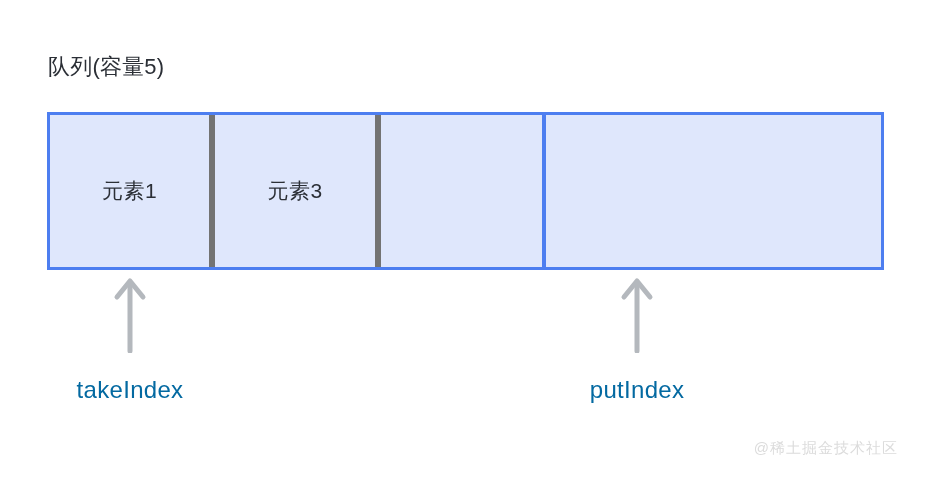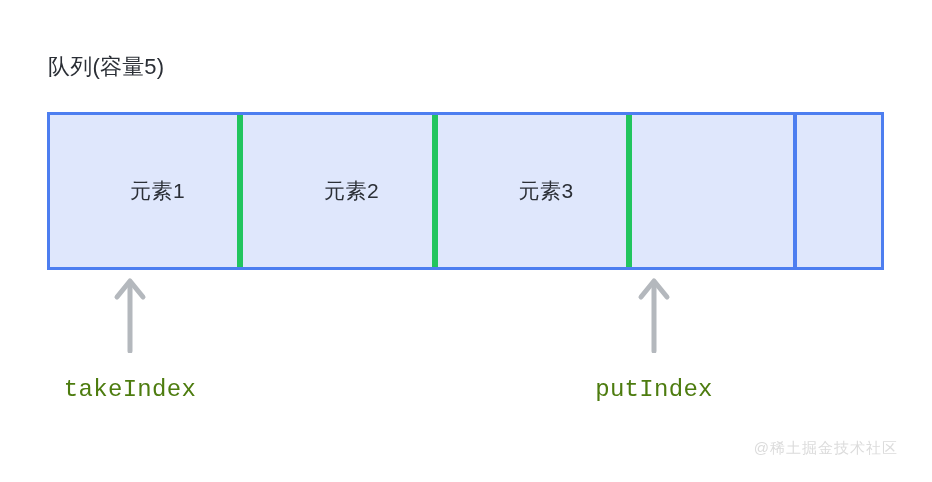--- a/index.html
+++ b/index.html
@@ -64,51 +64,50 @@
   }
   
   .queue-cell.c1 { width: 165px; }
   .queue-cell.c2 { width: 167px; }
   .queue-cell.c3 { width: 166px; }
   .queue-cell.c4 { width: 165px; }
   .queue-cell.c5 { flex: 1 1 auto; }
 
   .queue-cell.c1,
   .queue-cell.c2,
-  .queue-cell.c3 { border-right: 6px solid #22c55e; margin-left: 28px; }
+  .queue-cell.c3 { border-right: 6px solid #737373; }
   .queue-cell.c4 { border-right: 4px solid #4d7ef0; }
 
   .cell-label { display: block; }
 
   
   .pointer-marker {
     position: absolute;
     top: 273px;
     width: 260px;
     text-align: center;
   }
   .pointer-marker.take { left: 0px; }
-  .pointer-marker.put  { left: 524px; }
+  .pointer-marker.put  { left: 507px; }
 
   .pointer-arrow {
     display: block;
     margin: 0 auto;
     width: 34px;
     height: 80px;
   }
 
   .pointer-label {
     display: block;
     margin-top: 22px;
     font-size: 24px;
     line-height: 30px;
-    color: #4d7c0f;
+    color: #0369a1;
     letter-spacing: 0.3px;
     white-space: nowrap;
-    font-family: Liberation Mono, monospace;
   }
 
   
   .watermark {
     position: absolute;
     right: 34px;
     bottom: 24px;
     font-size: 15px;
     line-height: 20px;
     color: #dcdcdc;
@@ -123,23 +122,20 @@
 <div id="diagram-root">
 
   <div class="diagram-title">队列(容量5)</div>
 
   <div class="queue-container">
 
     <div class="queue-cell c1">
       <span class="cell-label">元素1</span>
     </div>
 
-    <div class="queue-cell c2">
-      <span class="cell-label">元素2</span>
-    </div>
 
     <div class="queue-cell c3">
       <span class="cell-label">元素3</span>
     </div>
 
     <div class="queue-cell c4">
       <span class="cell-label"></span>
     </div>
 
     <div class="queue-cell c5">

